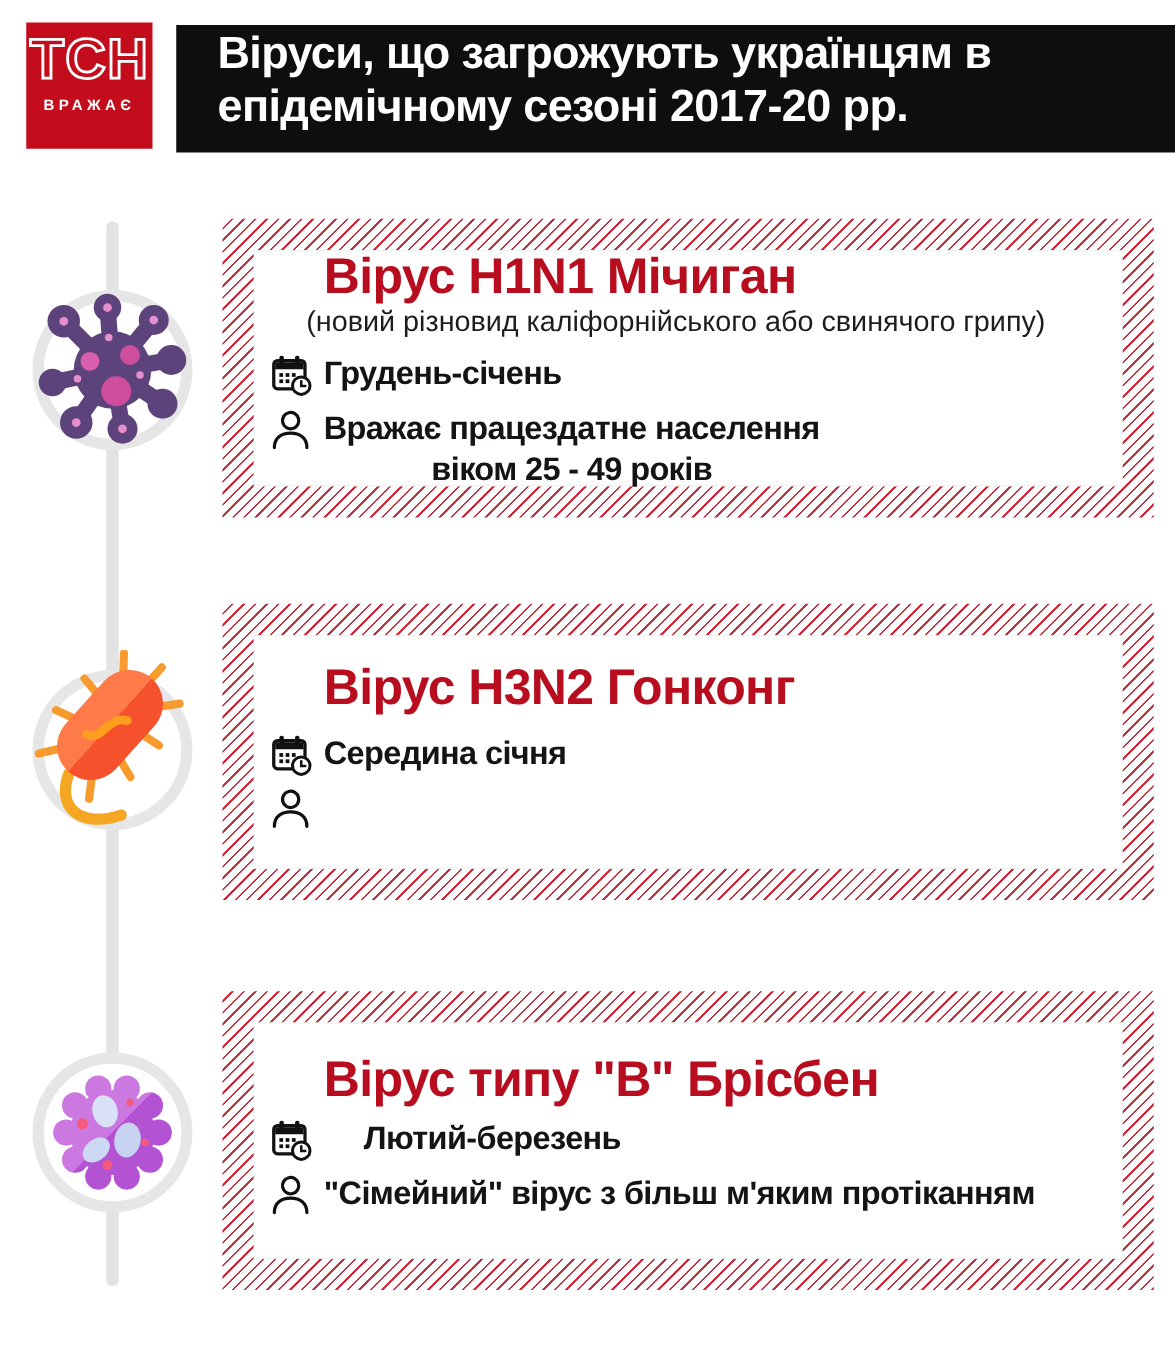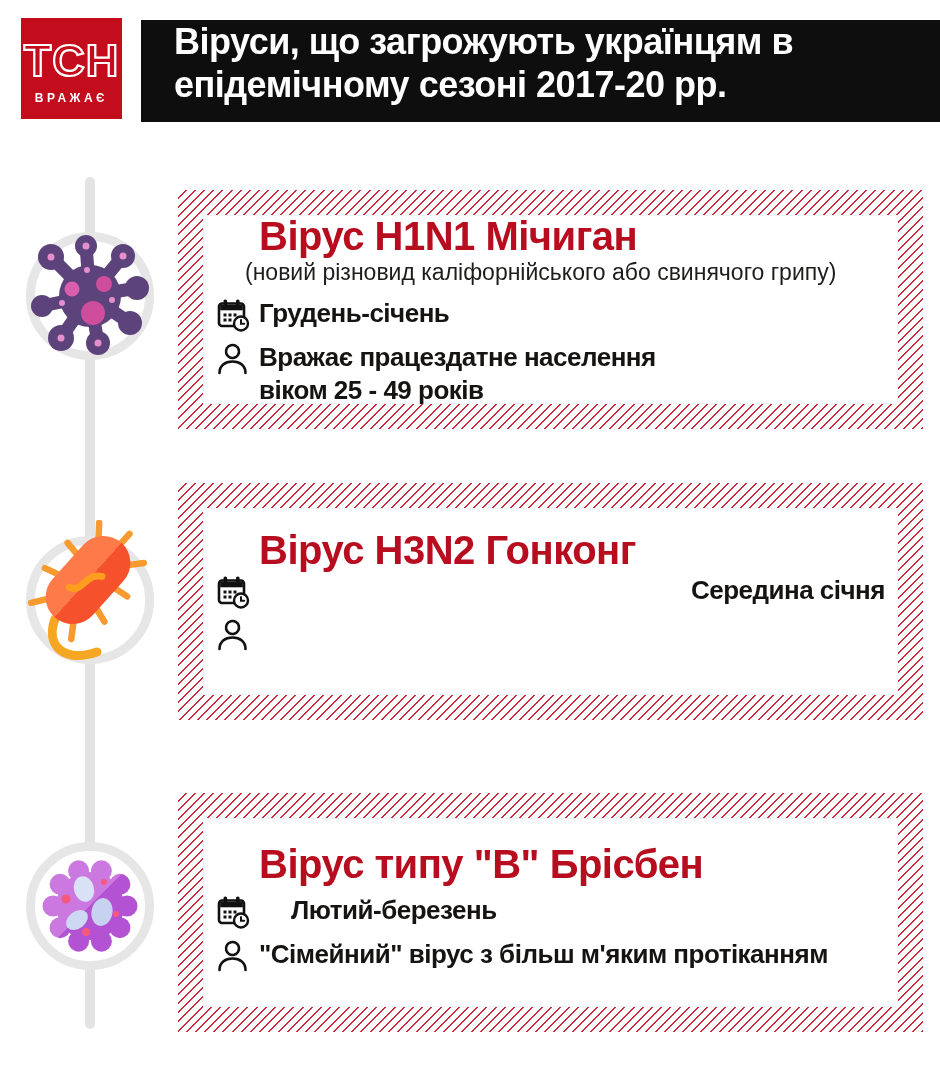--- a/index.html
+++ b/index.html
@@ -11,21 +11,21 @@
     --text_black:#161412;
   }
   *{margin:0;padding:0;box-sizing:border-box;}
   html,body{background:#ffffff;}
   body{font-family:"Liberation Sans", sans-serif;}
   .page{position:relative;width:940px;height:1085px;background:#ffffff;overflow:hidden;}
 
   
   .logo{position:absolute;left:21px;top:18px;width:101px;height:101px;
         background:var(--brand_red);display:flex;flex-direction:column;
-        align-items:center;justify-content:center;}
+        align-items:center;justify-content:flex-start;}
   .logo-brand{font-size:45px;font-weight:700;letter-spacing:1px;
         color:transparent;-webkit-text-stroke:2.2px #ffffff;line-height:1;margin-top:6px;}
   .logo-tagline{font-size:12px;font-weight:700;color:#ffffff;letter-spacing:3.5px;margin-top:8px;}
 
   .titlebar{position:absolute;left:141px;top:20px;width:799px;height:102px;
         background:var(--band_black);display:flex;flex-direction:column;
         padding-left:33px;}
   .titlebar .line{color:#ffffff;font-weight:700;font-size:36px;line-height:43px;letter-spacing:-0.5px;}
 
   
@@ -43,31 +43,31 @@
           var(--hatch_red) 5.1px, var(--hatch_red) 6.5px);}
   .card-inner{background:#ffffff;width:100%;height:100%;padding:0 12px;border:1px solid #eef5f4;}
   .card-title{color:var(--title_red);font-weight:700;font-size:40px;line-height:44px;
         letter-spacing:-0.5px;margin-left:43px;white-space:nowrap;}
   .card-subtitle{color:#1d1d1b;font-size:23px;line-height:27px;margin-left:29px;white-space:nowrap;}
   .row{display:flex;align-items:flex-start;}
   .row-icon{width:34px;height:34px;flex:0 0 34px;margin-right:9px;margin-top:1px;}
   .row-text{color:var(--text_black);font-weight:700;font-size:26px;line-height:33px;
         letter-spacing:-0.5px;white-space:nowrap;}
 
-  .card-1{top:190px;height:239px;}
+  .card-1{top:175px;height:239px;}
   .card-2{top:483px;height:237px;}
   .card-3{top:793px;height:239px;}
 
   .card-1 .card-title{margin-top:-2px;}
   .card-1 .card-subtitle{margin-top:1px;}
   .card-1 .row-period{margin-top:11px;}
-  .card-1 .row-audience{margin-top:9px;}
+  .card-1 .row-audience{margin-top:9px;text-align:center;}
 
   .card-2 .card-title{margin-top:19px;}
-  .card-2 .row-period{margin-top:2px;justify-content:space-between;}
+  .card-2 .row-period{margin-top:14px;}
   .card-2 .row-audience{margin-top:8px;}
 
   .card-3 .card-title{margin-top:23px;}
   .card-3 .row-period{margin-top:8px;gap:32px;}
   .card-3 .row-audience{margin-top:9px;}
 </style>
 </head>
 <body>
 
 <div class="page">

